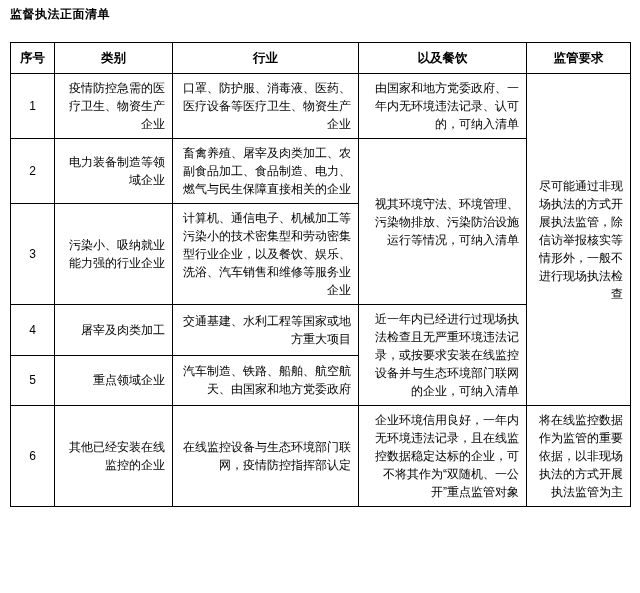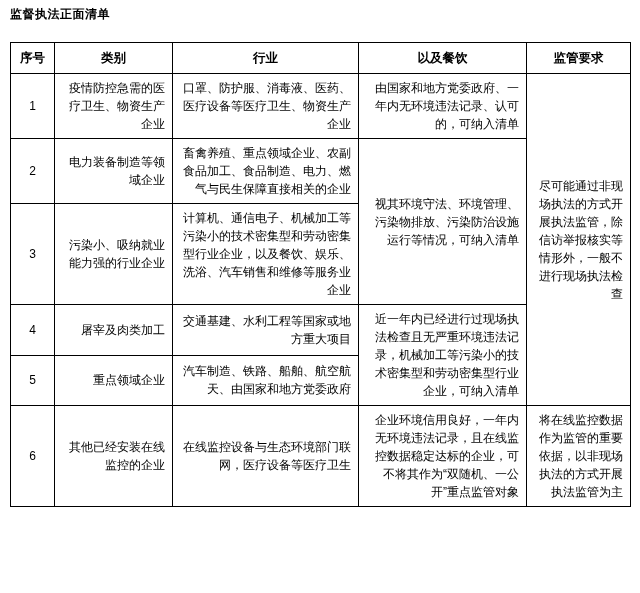--- a/index.html
+++ b/index.html
@@ -88,42 +88,42 @@
       <tr>
         <td class="col-no">1</td>
         <td class="col-cat">疫情防控急需的医疗卫生、物资生产企业</td>
         <td class="col-ind">口罩、防护服、消毒液、医药、医疗设备等医疗卫生、物资生产企业</td>
         <td class="col-cond">由国家和地方党委政府、一年内无环境违法记录、认可的，可纳入清单</td>
         <td class="col-req" rowspan="5">尽可能通过非现场执法的方式开展执法监管，除信访举报核实等情形外，一般不进行现场执法检查</td>
       </tr>
       <tr>
         <td class="col-no">2</td>
         <td class="col-cat">电力装备制造等领域企业</td>
-        <td class="col-ind">畜禽养殖、重点领域企业、农副食品加工、食品制造、电力、燃气与民生保障直接相关的企业</td>
+        <td class="col-ind">畜禽养殖、屠宰及肉类加工、农副食品加工、食品制造、电力、燃气与民生保障直接相关的企业</td>
         <td class="col-cond" rowspan="2">视其环境守法、环境管理、污染物排放、污染防治设施运行等情况，可纳入清单</td>
       </tr>
       <tr>
         <td class="col-no">3</td>
         <td class="col-cat">污染小、吸纳就业能力强的行业企业</td>
         <td class="col-ind">计算机、通信电子、机械加工等污染小的技术密集型和劳动密集型行业企业，以及餐饮、娱乐、洗浴、汽车销售和维修等服务业企业</td>
       </tr>
       <tr>
         <td class="col-no">4</td>
         <td class="col-cat">屠宰及肉类加工</td>
         <td class="col-ind">交通基建、水利工程等国家或地方重大项目</td>
-        <td class="col-cond" rowspan="2">近一年内已经进行过现场执法检查且无严重环境违法记录，机械加工等污染小的技术密集型和劳动密集型行业企业，可纳入清单</td>
+        <td class="col-cond" rowspan="2">近一年内已经进行过现场执法检查且无严重环境违法记录，或按要求安装在线监控设备并与生态环境部门联网的企业，可纳入清单</td>
       </tr>
       <tr>
         <td class="col-no">5</td>
         <td class="col-cat">重点领域企业</td>
         <td class="col-ind">汽车制造、铁路、船舶、航空航天、由国家和地方党委政府</td>
       </tr>
       <tr>
         <td class="col-no">6</td>
         <td class="col-cat">其他已经安装在线监控的企业</td>
-        <td class="col-ind">在线监控设备与生态环境部门联网，医疗设备等医疗卫生</td>
+        <td class="col-ind">在线监控设备与生态环境部门联网，疫情防控指挥部认定</td>
         <td class="col-cond">企业环境信用良好，一年内无环境违法记录，且在线监控数据稳定达标的企业，可不将其作为“双随机、一公开”重点监管对象</td>
         <td class="col-req">将在线监控数据作为监管的重要依据，以非现场执法的方式开展执法监管为主</td>
       </tr>
     </tbody>
   </table>
 
 </div>
 
 </body></html>

